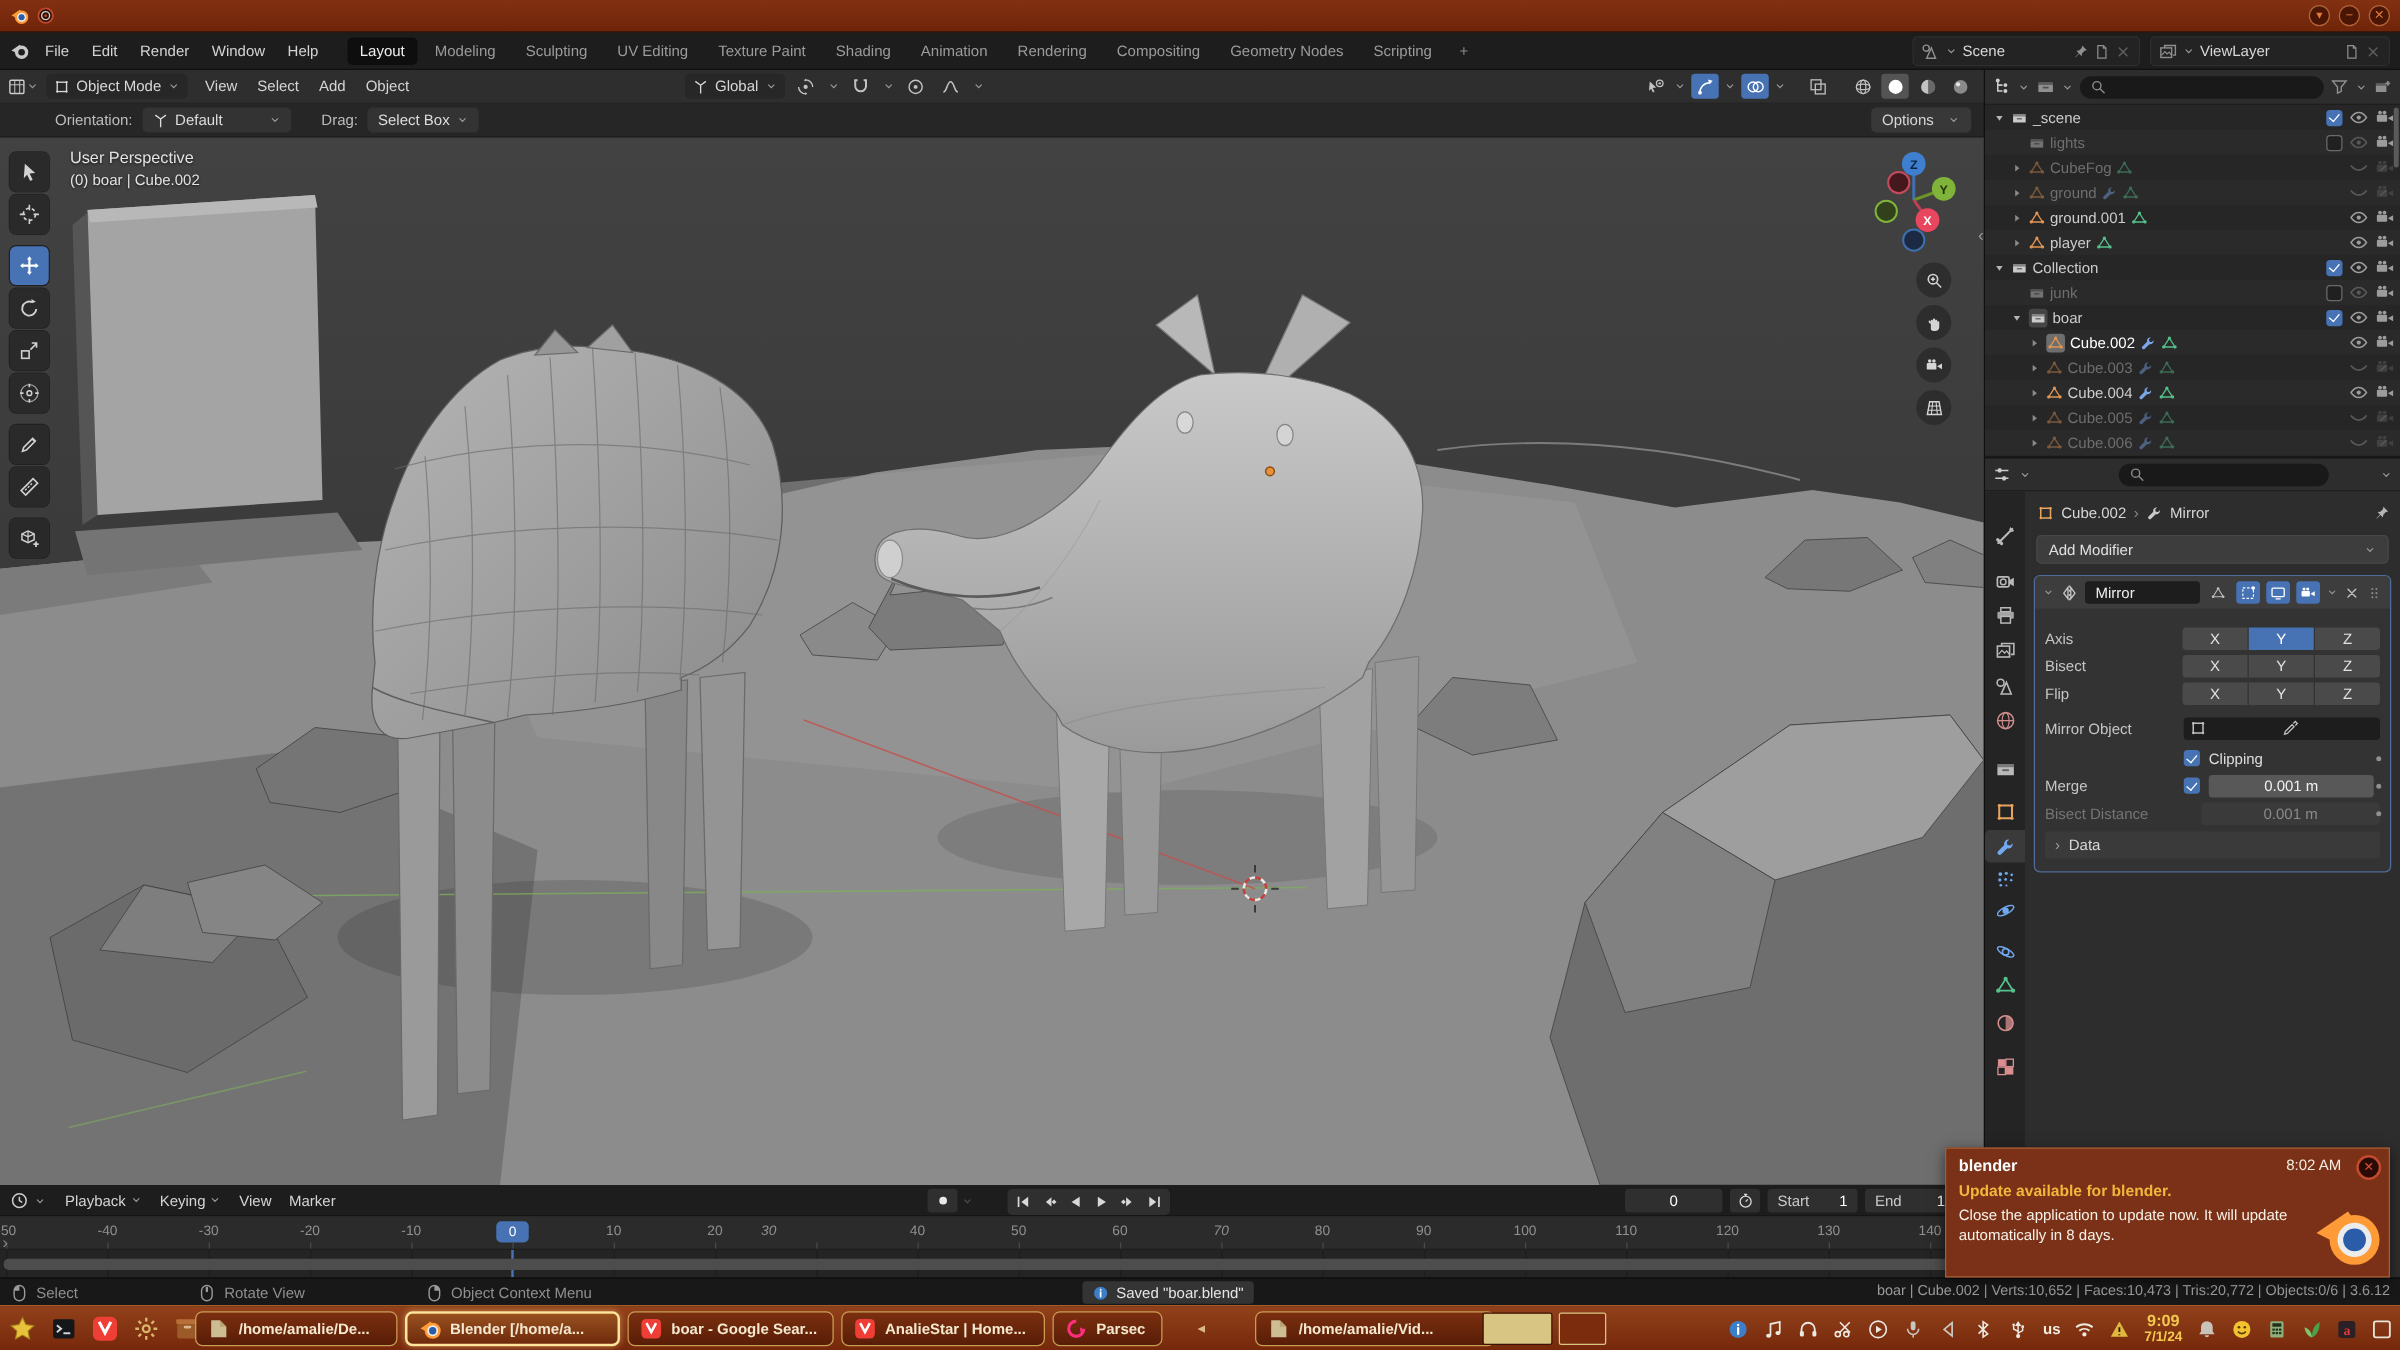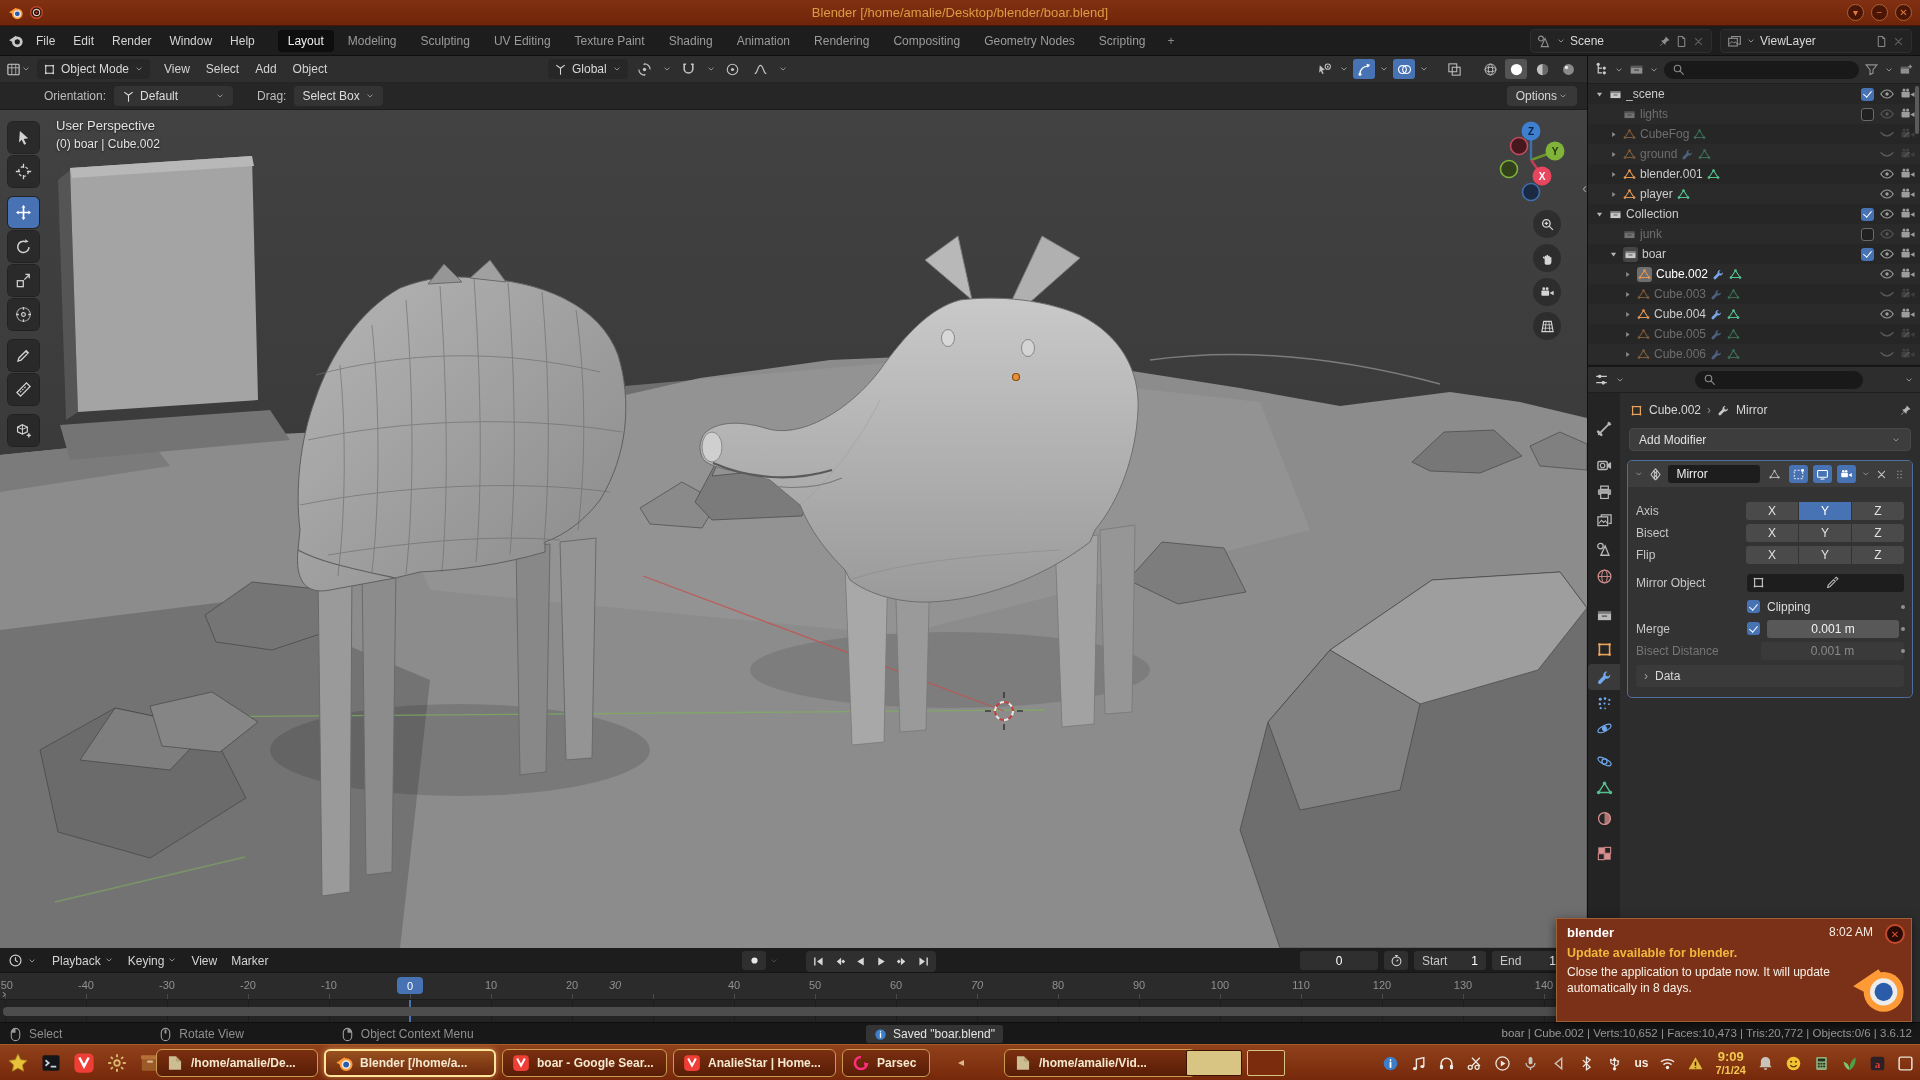--- a/index.html
+++ b/index.html
@@ -44,21 +44,21 @@
   #vp-menus .mitem{padding:4px 8px}
   #vp-center{position:absolute;left:548px;display:flex;align-items:center;gap:6px}
   #vp-right{position:absolute;right:8px;display:flex;align-items:center;gap:4px}
   .hbtn{display:inline-flex;align-items:center;justify-content:center;width:22px;height:20px;border-radius:3px;color:#c2c2c2}
   .hbtn.blue{background:#4772b3;color:#fff}
   .hbtn.lit{background:#545454;color:#fff}
   .hgap{width:6px}
   #vp-tools{position:absolute;left:0;top:27px;width:100%;height:27px;background:#262626;display:flex;align-items:center;
             padding:0 10px;border-bottom:1px solid #1c1c1c;color:#bdbdbd}
   .tchip{display:flex;align-items:center;gap:5px;background:#333333;border-radius:4px;padding:3px 8px;color:#dddddd;margin:0 8px}
-  #options-chip{position:absolute;right:10px;display:flex;align-items:center;gap:1px;background:#383838;border-radius:4px;
+  #options-chip{position:absolute;right:10px;display:flex;align-items:center;gap:11px;background:#383838;border-radius:4px;
                 padding:3px 9px;color:#d6d6d6}
 
   
   #vp-canvas{position:absolute;left:0;top:54px;width:1587px;height:838px;overflow:hidden;background:#383838}
   #scene{position:absolute;left:0;top:0;width:100%;height:100%}
   #vp-overlay-text{position:absolute;left:56px;top:8px;color:#e3e3e3;font-size:13px;text-shadow:0 1px 2px rgba(0,0,0,.7)}
   #vp-overlay-text .l2{margin-top:4px;font-size:12px}
   #vp-toolbar{position:absolute;left:8px;top:12px;display:flex;flex-direction:column;gap:3px}
   .tbtn{width:31px;height:31px;border-radius:5px;background:rgba(40,40,40,.92);display:flex;align-items:center;
         justify-content:center;color:#d2d2d2;box-shadow:0 0 0 1px rgba(15,15,15,.6)}
@@ -196,21 +196,20 @@
           <circle cx="9.9" cy="9.4" r="2.6" fill="#2a5caa"></circle>
         </svg>
       </span>
     <span class="icon" style="margin-left:6px">
         <svg viewBox="0 0 16 16">
           <circle cx="8" cy="8" r="6.2" fill="#2a1006" stroke="#c0452e" stroke-width="1.6"></circle>
           <circle cx="8" cy="8" r="3.4" fill="none" stroke="#d8cdbf" stroke-width="1.2"></circle>
           <circle cx="8" cy="8" r="1.2" fill="#c0452e"></circle>
         </svg>
       </span>
-    <span class="title">Blender [/home/amalie/Desktop/blender/boar.blend]</span>
     <span id="winbtns">
       <span class="winbtn">▾</span>
       <span class="winbtn">−</span>
       <span class="winbtn">✕</span>
     </span>
   </div>
 
   <div id="menubar">
     <span class="icon">
         <svg viewBox="0 0 16 16">
@@ -985,21 +984,21 @@
                   </svg>
                 </span>
                 <span class="icon i13 objicon" style="color: rgb(224, 149, 83);">
                   <svg viewBox="0 0 16 16">
                     <path d="M8 3L13.6 11.8H2.4z" fill="none" stroke="currentColor" stroke-width="1.3"></path>
                     <circle cx="8" cy="3" r="1.6" fill="currentColor"></circle>
                     <circle cx="13.6" cy="11.8" r="1.6" fill="currentColor"></circle>
                     <circle cx="2.4" cy="11.8" r="1.6" fill="currentColor"></circle>
                   </svg>
                 </span>
-                <span class="olabel">blender.001</span>
+                <span class="olabel">ground.001</span>
                 <span class="icon i13 xicon" style="color: rgb(86, 192, 140);">
                   <svg viewBox="0 0 16 16">
                     <path d="M8 3L13.6 11.8H2.4z" fill="none" stroke="currentColor" stroke-width="1.3"></path>
                     <circle cx="8" cy="3" r="1.6" fill="currentColor"></circle>
                     <circle cx="13.6" cy="11.8" r="1.6" fill="currentColor"></circle>
                     <circle cx="2.4" cy="11.8" r="1.6" fill="currentColor"></circle>
                   </svg>
                 </span>
               </span>
               <span class="oright">

